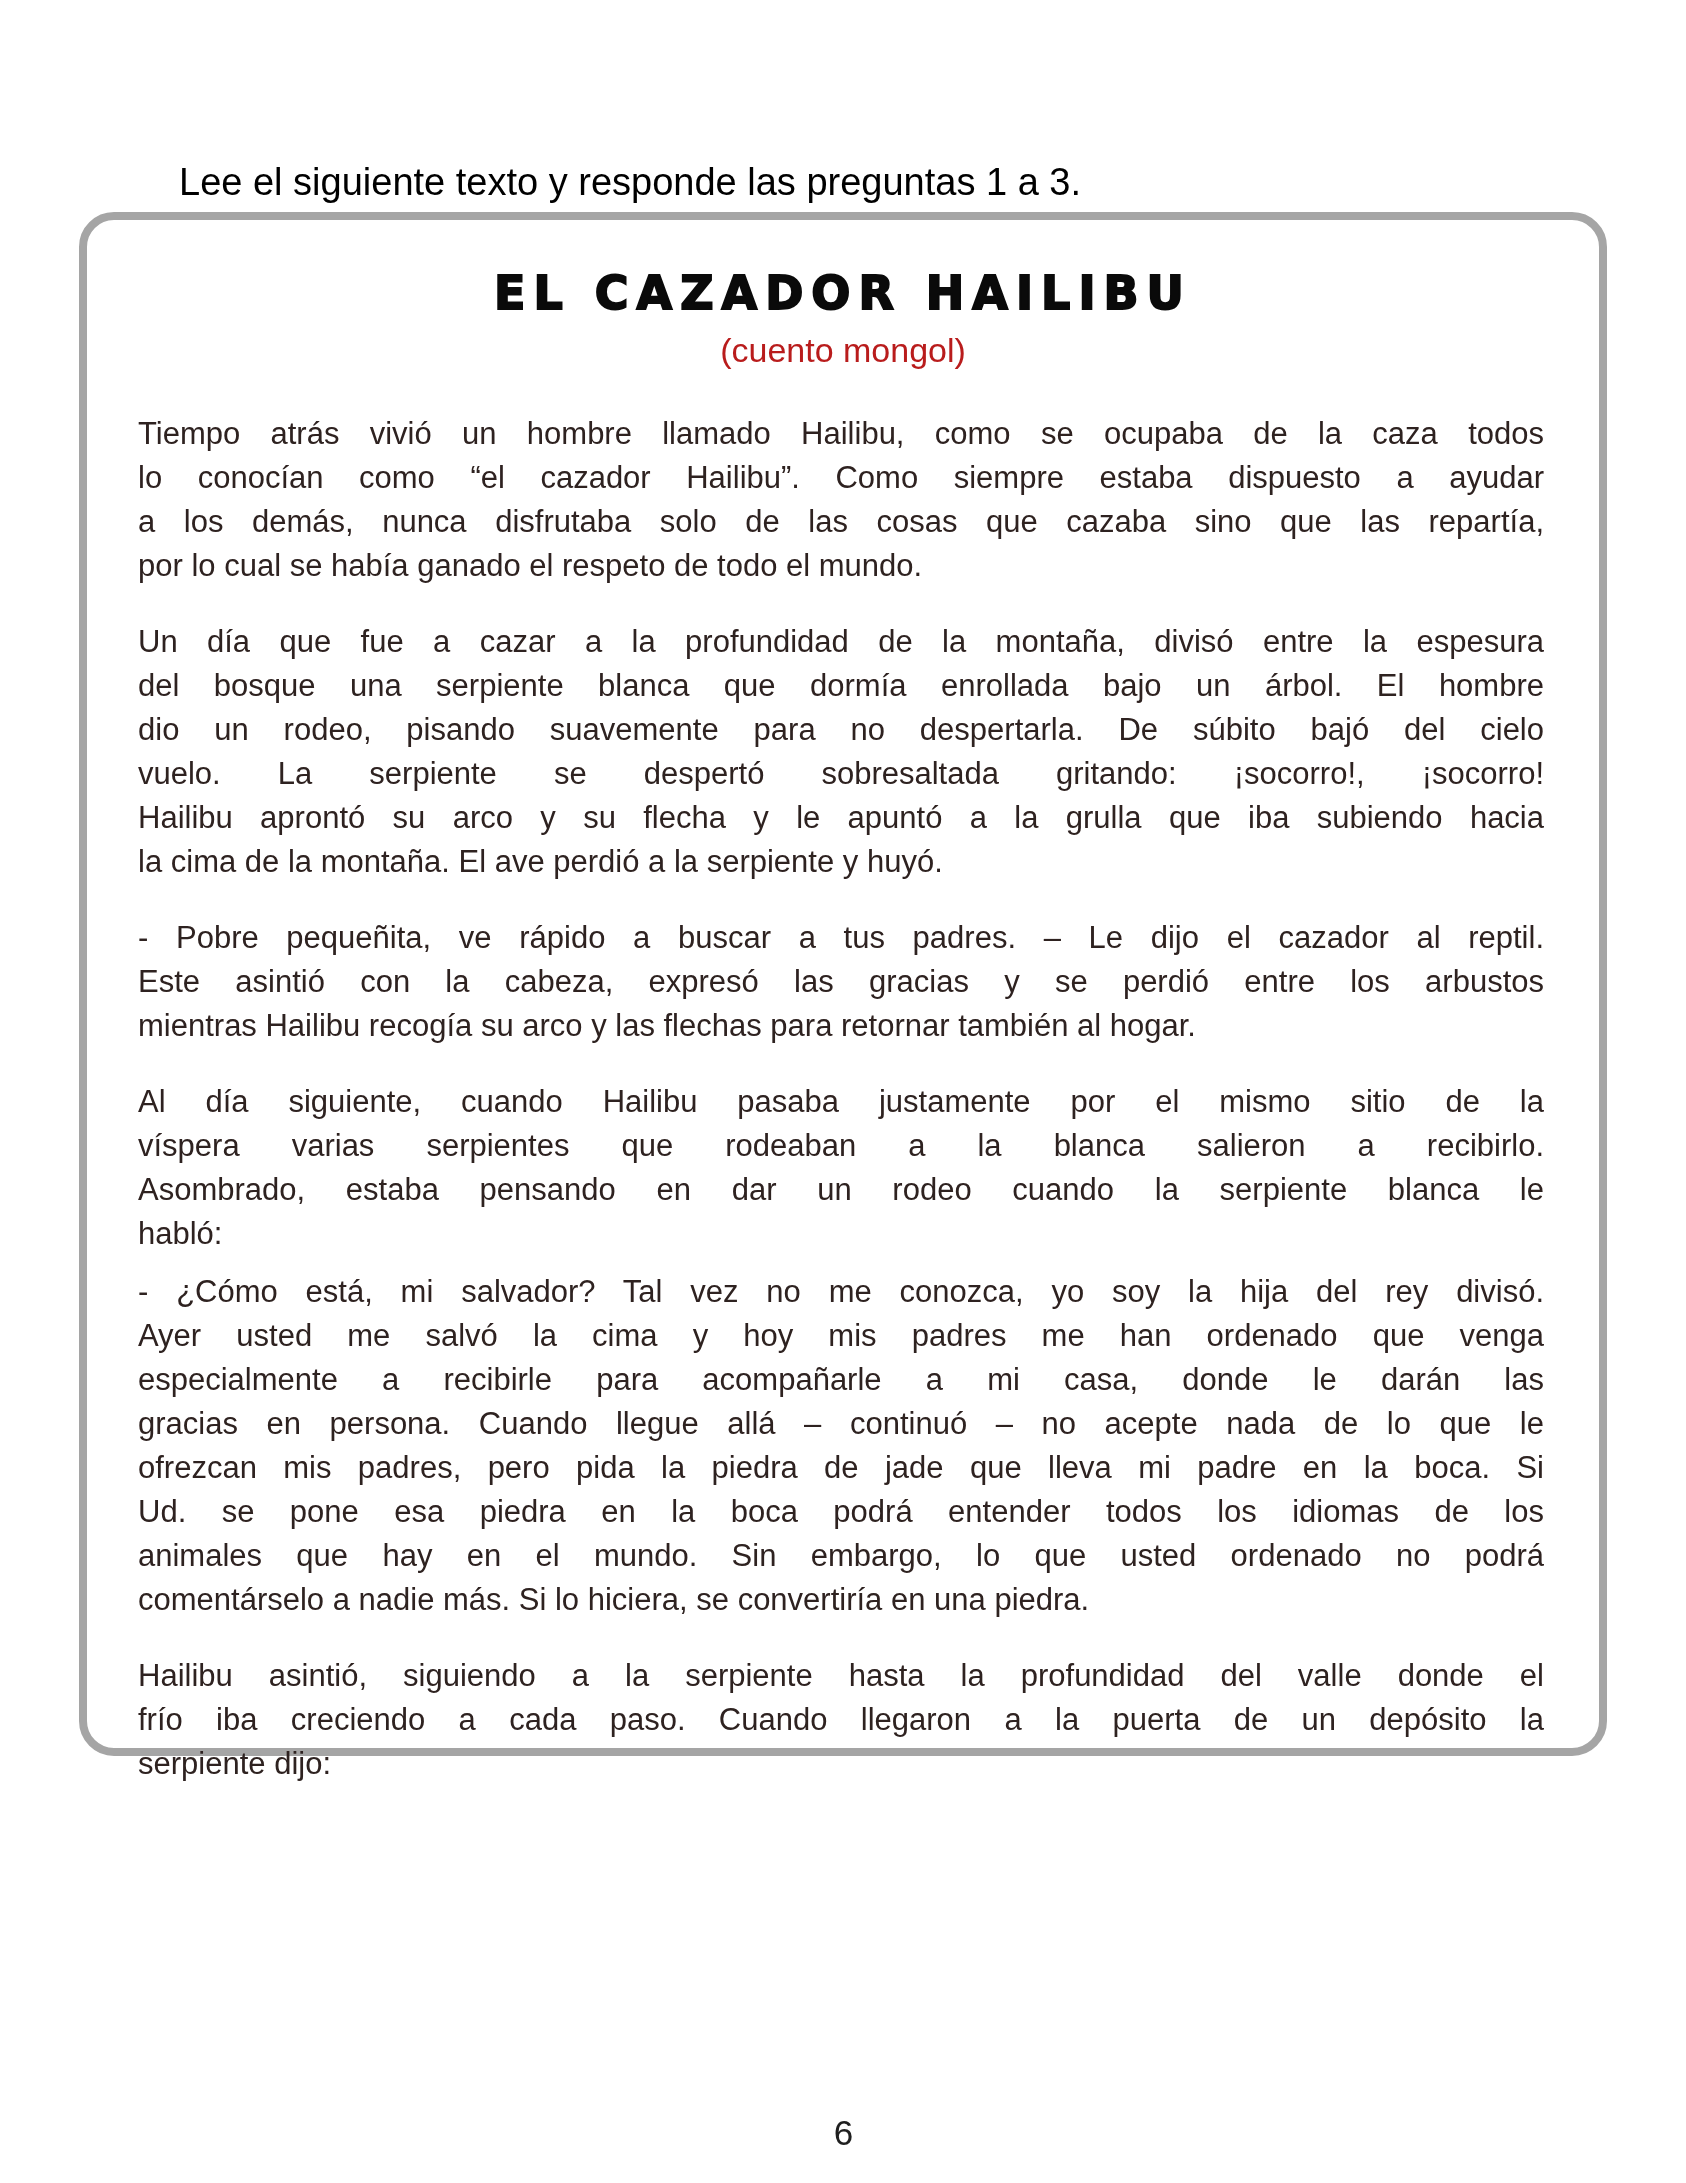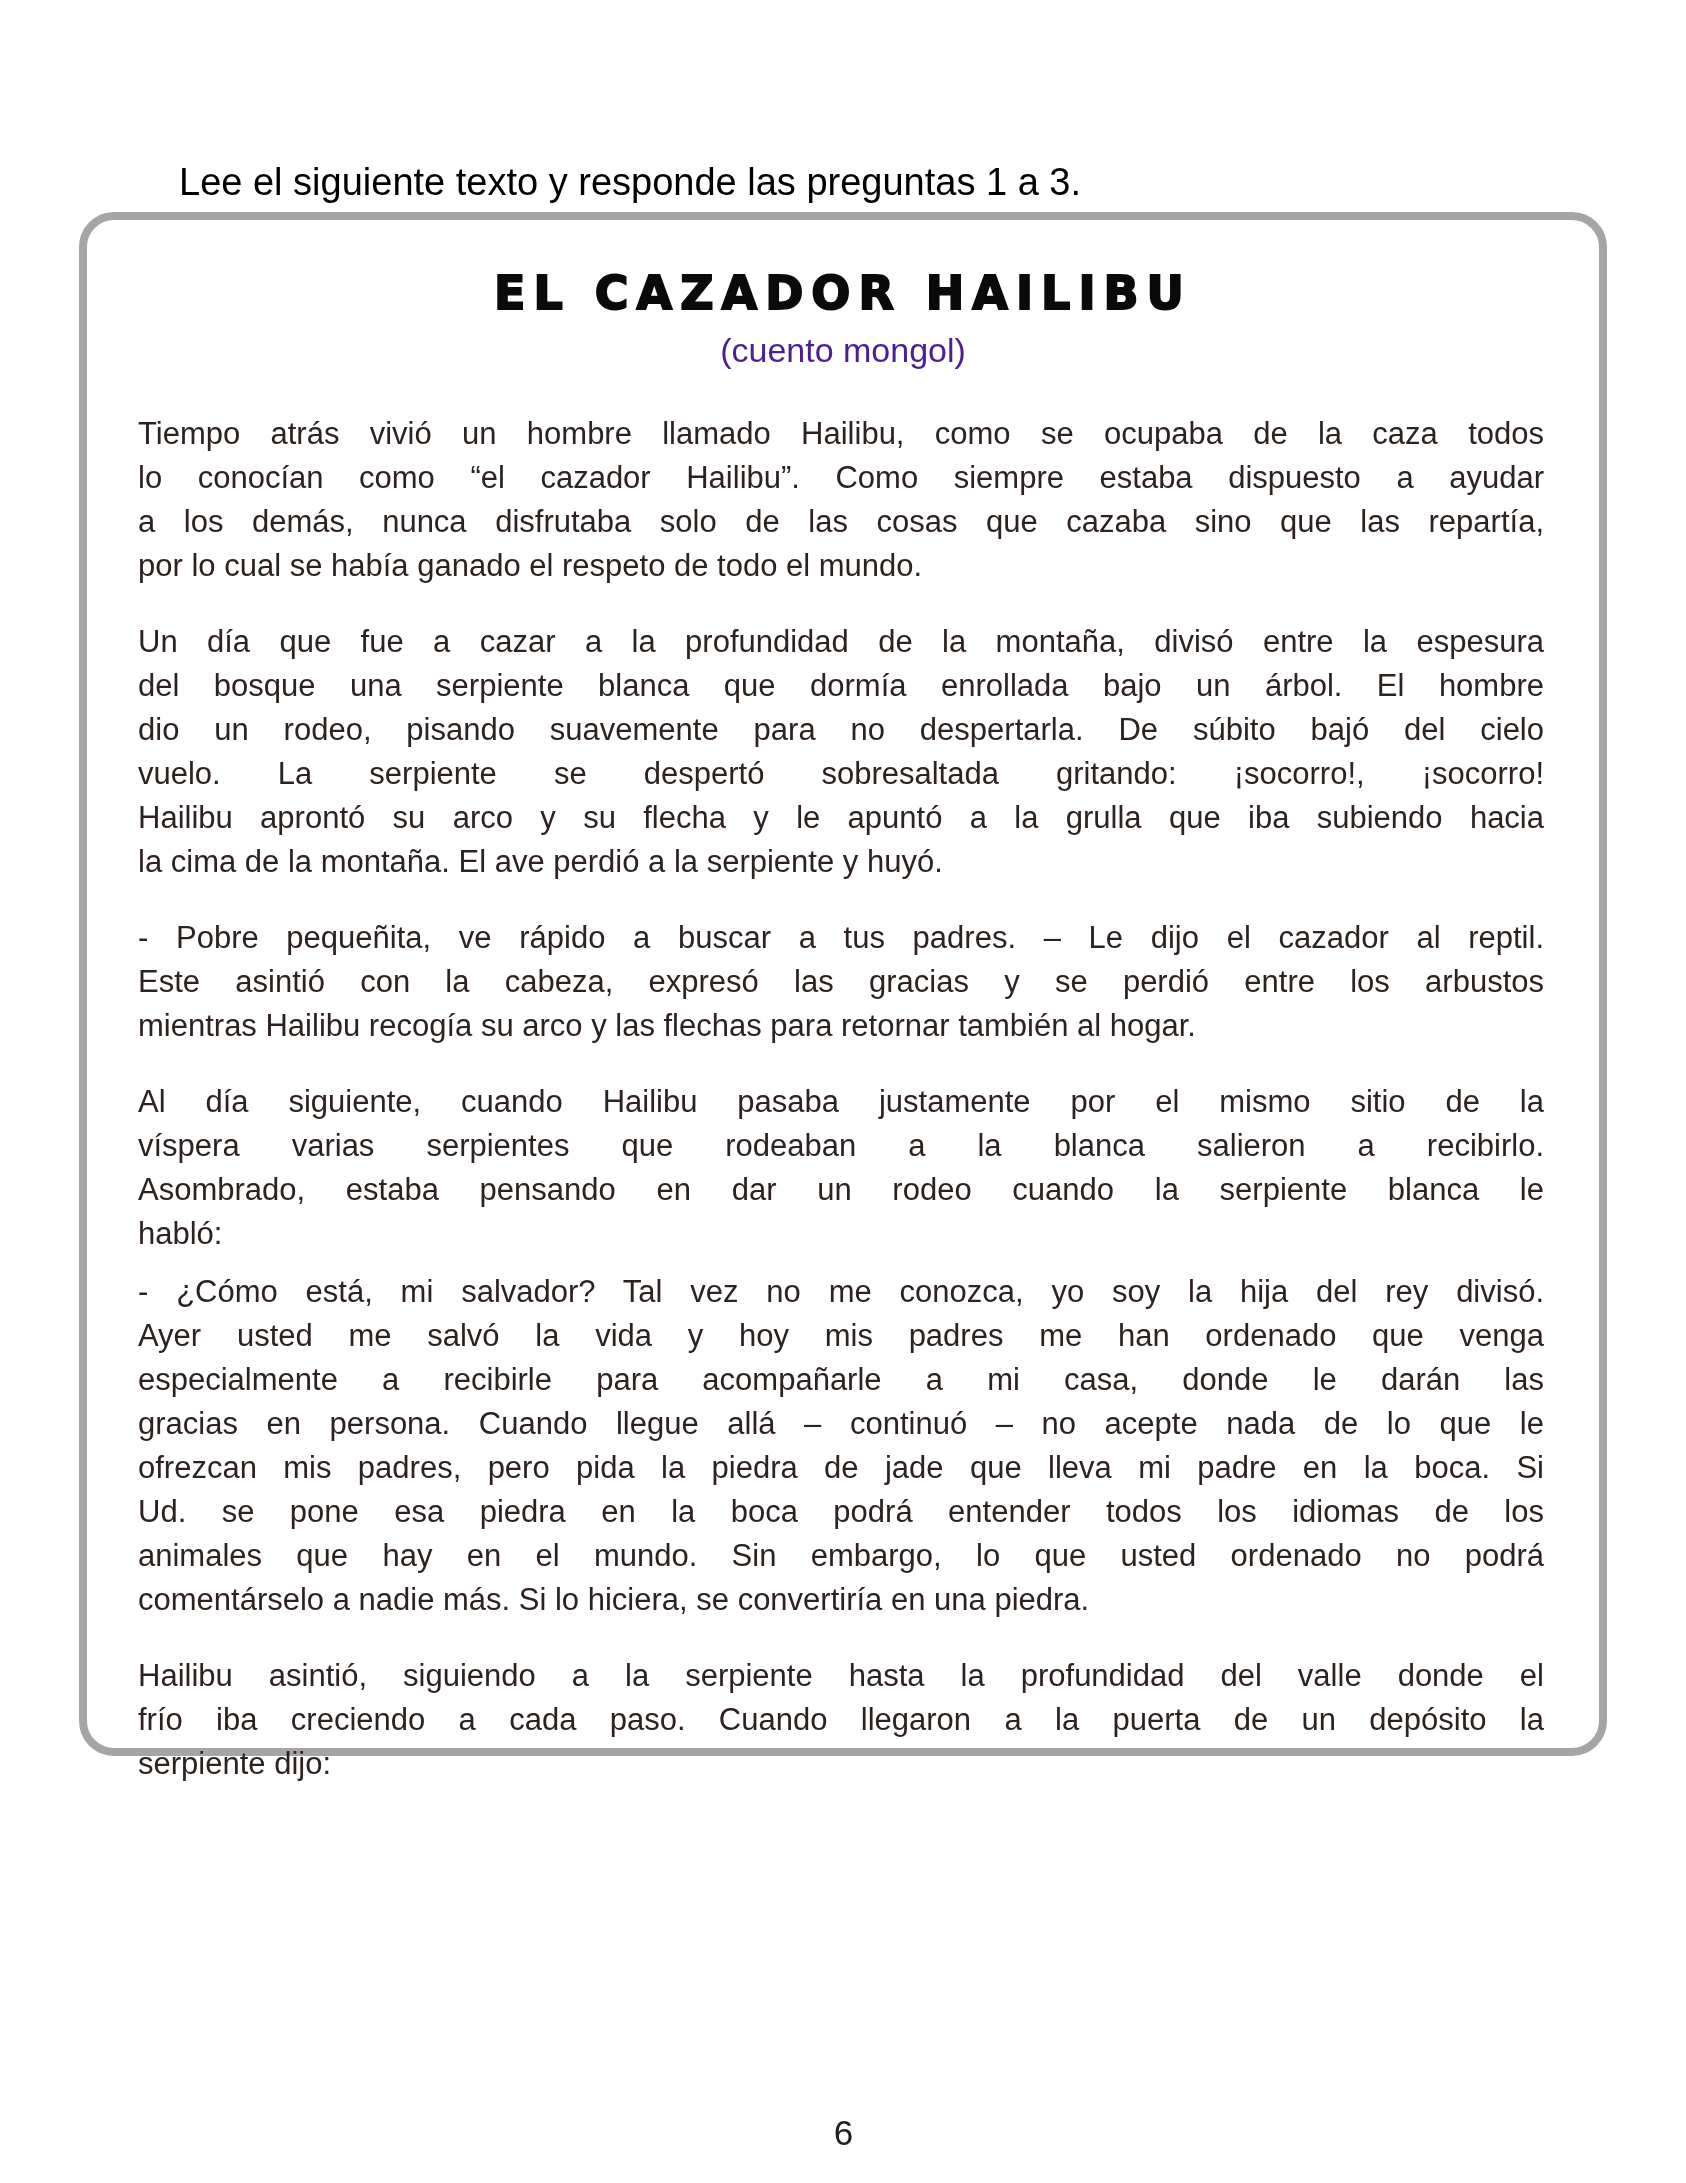--- a/index.html
+++ b/index.html
@@ -36,21 +36,21 @@
     font-weight:bold;
     letter-spacing:8px;
     color:#0a0a0a;
     -webkit-text-stroke:1.9px #0a0a0a;
   }
 
   .story-subtitle {
     margin-top:10.6px;
     text-align:center;
     font-size:34px;
-    color:#4c1d95;
+    color:#b91c1c;
   }
 
   .story-paragraphs {
     margin:42px 55px 0 51px;
     font-size:31px;
     line-height:44px;
     color:var(--text-color,#2e2220);
   }
 
   .paragraph { margin-top:32px; }
@@ -101,21 +101,21 @@
         <div class="line last">mientras Hailibu recogía su arco y las flechas para retornar también al hogar.</div>
       </div>
       <div class="paragraph">
         <div class="line">Al día siguiente, cuando Hailibu pasaba justamente por el mismo sitio de la</div>
         <div class="line">víspera varias serpientes que rodeaban a la blanca salieron a recibirlo.</div>
         <div class="line">Asombrado, estaba pensando en dar un rodeo cuando la serpiente blanca le</div>
         <div class="line last">habló:</div>
       </div>
       <div class="paragraph no-gap">
         <div class="line">- ¿Cómo está, mi salvador? Tal vez no me conozca, yo soy la hija del rey divisó.</div>
-        <div class="line">Ayer usted me salvó la vida y hoy mis padres me han ordenado que venga</div>
+        <div class="line">Ayer usted me salvó la cima y hoy mis padres me han ordenado que venga</div>
         <div class="line">especialmente a recibirle para acompañarle a mi casa, donde le darán las</div>
         <div class="line">gracias en persona. Cuando llegue allá – continuó – no acepte nada de lo que le</div>
         <div class="line">ofrezcan mis padres, pero pida la piedra de jade que lleva mi padre en la boca. Si</div>
         <div class="line">Ud. se pone esa piedra en la boca podrá entender todos los idiomas de los</div>
         <div class="line">animales que hay en el mundo. Sin embargo, lo que usted ordenado no podrá</div>
         <div class="line last">comentárselo a nadie más. Si lo hiciera, se convertiría en una piedra.</div>
       </div>
       <div class="paragraph">
         <div class="line">Hailibu asintió, siguiendo a la serpiente hasta la profundidad del valle donde el</div>
         <div class="line">frío iba creciendo a cada paso. Cuando llegaron a la puerta de un depósito la</div>

